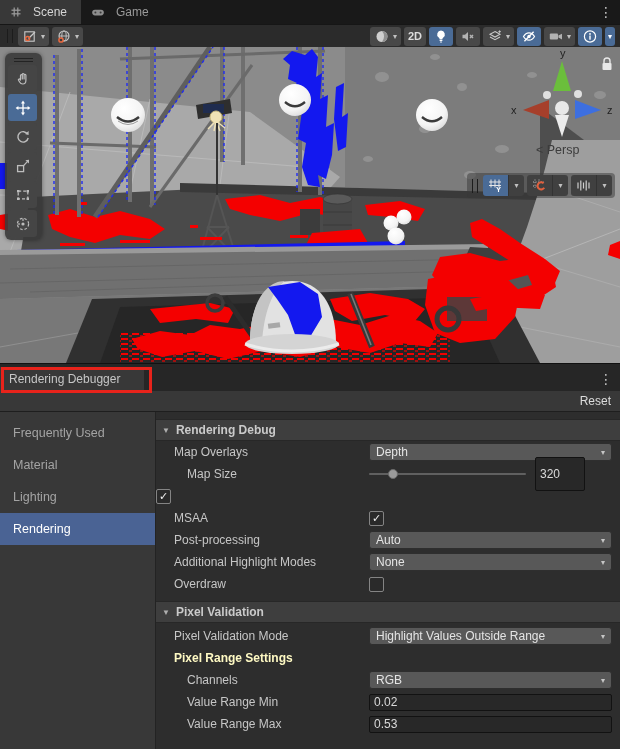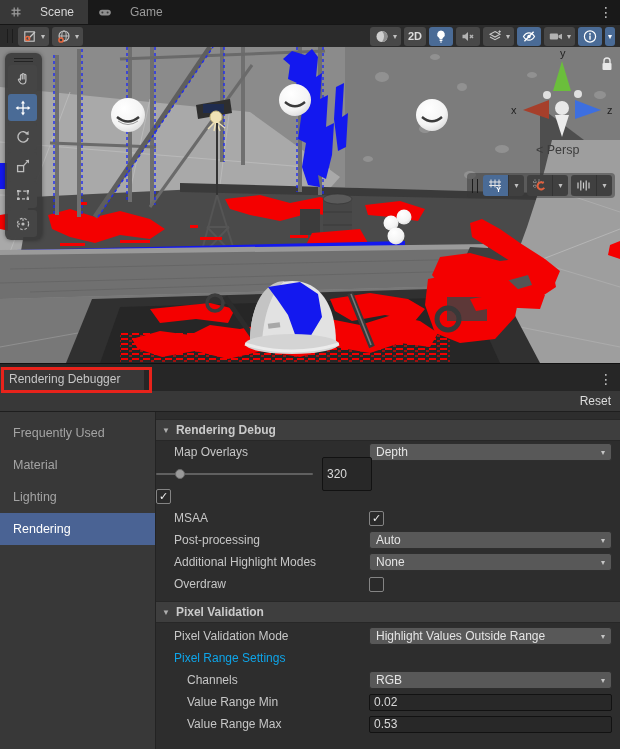--- a/index.html
+++ b/index.html
@@ -3,21 +3,21 @@
 <meta charset="utf-8">
 <style>
   html,body{margin:0;padding:0}
   body{
     width:620px;height:749px;background:#191919;position:relative;overflow:hidden;
     font-family:"Liberation Sans","DejaVu Sans",sans-serif;color:#c8c8c8;
     -webkit-font-smoothing:antialiased;
   }
   
   .tabbar{height:24px;background:#191919;display:flex;align-items:stretch;position:relative}
-  .tab{display:flex;align-items:center;gap:18px;padding:0 14px 0 10px;font-size:12px;color:#9a9a9a;cursor:default}
+  .tab{display:flex;align-items:center;gap:11px;padding:0 14px 0 10px;font-size:12px;color:#9a9a9a;cursor:default}
   .tab.active{background:#383838;color:#d6d6d6}
   .kebab{position:absolute;right:7px;top:3px;color:#c2c2c2;font-size:14px;line-height:18px;width:14px;text-align:center}
   
   .sv-toolbar{height:23px;background:#2b2b2b;display:flex;align-items:center;padding:0 5px;gap:3px;box-sizing:border-box;border-top:1px solid #161616}
   .grip{width:4px;height:14px;border-left:1px solid #1c1c1c;border-right:1px solid #1c1c1c;margin:0 2px}
   .tbtn{height:19px;background:#484848;border-radius:3px;display:flex;align-items:center;padding:0 4px;gap:3px;color:#dcdcdc;font-size:11px;font-weight:bold}
   .tbtn .arr{font-size:8px;color:#c0c0c0;font-weight:normal}
   .tbtn.active{background:#4a6b96}
   .tbtn.arronly{padding:0 3px}
   .spacer{flex:1}
@@ -48,21 +48,21 @@
   .side-item{height:32px;display:flex;align-items:center;padding-left:13px;font-size:12.5px;color:#a4a4a4}
   .side-item.selected{background:#4a6394;color:#fff}
   .panel{flex:1;background:#2d2d2d;overflow:hidden}
   .sect{height:20px;background:#3e3e3e;display:flex;align-items:center;gap:6px;padding-left:6px;font-weight:bold;font-size:12px;color:#cacaca;border-top:1px solid #272727;border-bottom:1px solid #272727;margin-top:6px}
   .sect:first-child{margin-top:7px}
   .tri{font-size:8px;color:#aeaeae}
   .row{height:22px;display:flex;align-items:center}
   .row:first-of-type{margin-top:2px}
   .lbl{width:213px;padding-left:18px;font-size:12px;color:#c6c6c6;white-space:nowrap;overflow:hidden;box-sizing:border-box}
   .lbl.indent{padding-left:31px}
-  .lbl.bold{font-weight:normal;color:#0ea5e9}
+  .lbl.bold{font-weight:bold;color:#fef9c3}
   .ctrl{flex:1;display:flex;align-items:center;margin-right:8px}
   .dropdown{flex:1;height:18px;background:#585858;border:1px solid #2e2e2e;border-radius:3px;display:flex;align-items:center;justify-content:space-between;padding:0 6px;font-size:12px;color:#e4e4e4;box-sizing:border-box}
   .dd-arr{font-size:8px;color:#c6c6c6;margin-left:6px}
   .checkbox{width:15px;height:15px;background:#2a2a2a;border:1px solid #848484;border-radius:2px;box-sizing:border-box;display:flex;align-items:center;justify-content:center;font-size:11px;color:#f0f0f0;line-height:1}
   .slider{width:157px;position:relative;height:16px;margin-right:9px}
   .slider .track{position:absolute;top:7px;left:0;right:0;height:2px;background:#606060;border-radius:1px}
   .slider .thumb{position:absolute;top:3px;left:19px;width:10px;height:10px;border-radius:50%;background:#9a9a9a;border:1px solid #6b6b6b;box-sizing:border-box}
   .numfield{width:50px;height:17px;background:#282828;border:1px solid #121212;border-radius:2px;color:#dadada;font-size:12px;padding:16px 4px;box-sizing:border-box;font-family:inherit}
   .txtfield{flex:1;height:17px;background:#282828;border:1px solid #121212;border-radius:2px;color:#dadada;font-size:12px;padding:0 4px;box-sizing:border-box;font-family:inherit}
 </style>
@@ -541,20 +541,21 @@
       <div class="lbl">Map Overlays</div>
       <div class="ctrl">
         <div class="dropdown">
           <span>Depth</span>
           <span class="dd-arr">▾</span>
         </div>
       </div>
     </div>
 
     <div class="row">
+      <div class="lbl indent">Map Size</div>
       <div class="ctrl">
         <div class="slider">
           <div class="track"></div>
           <div class="thumb"></div>
         </div>
         <input class="numfield" value="320" style="">
       </div>
     </div>
 
     <div class="row">

